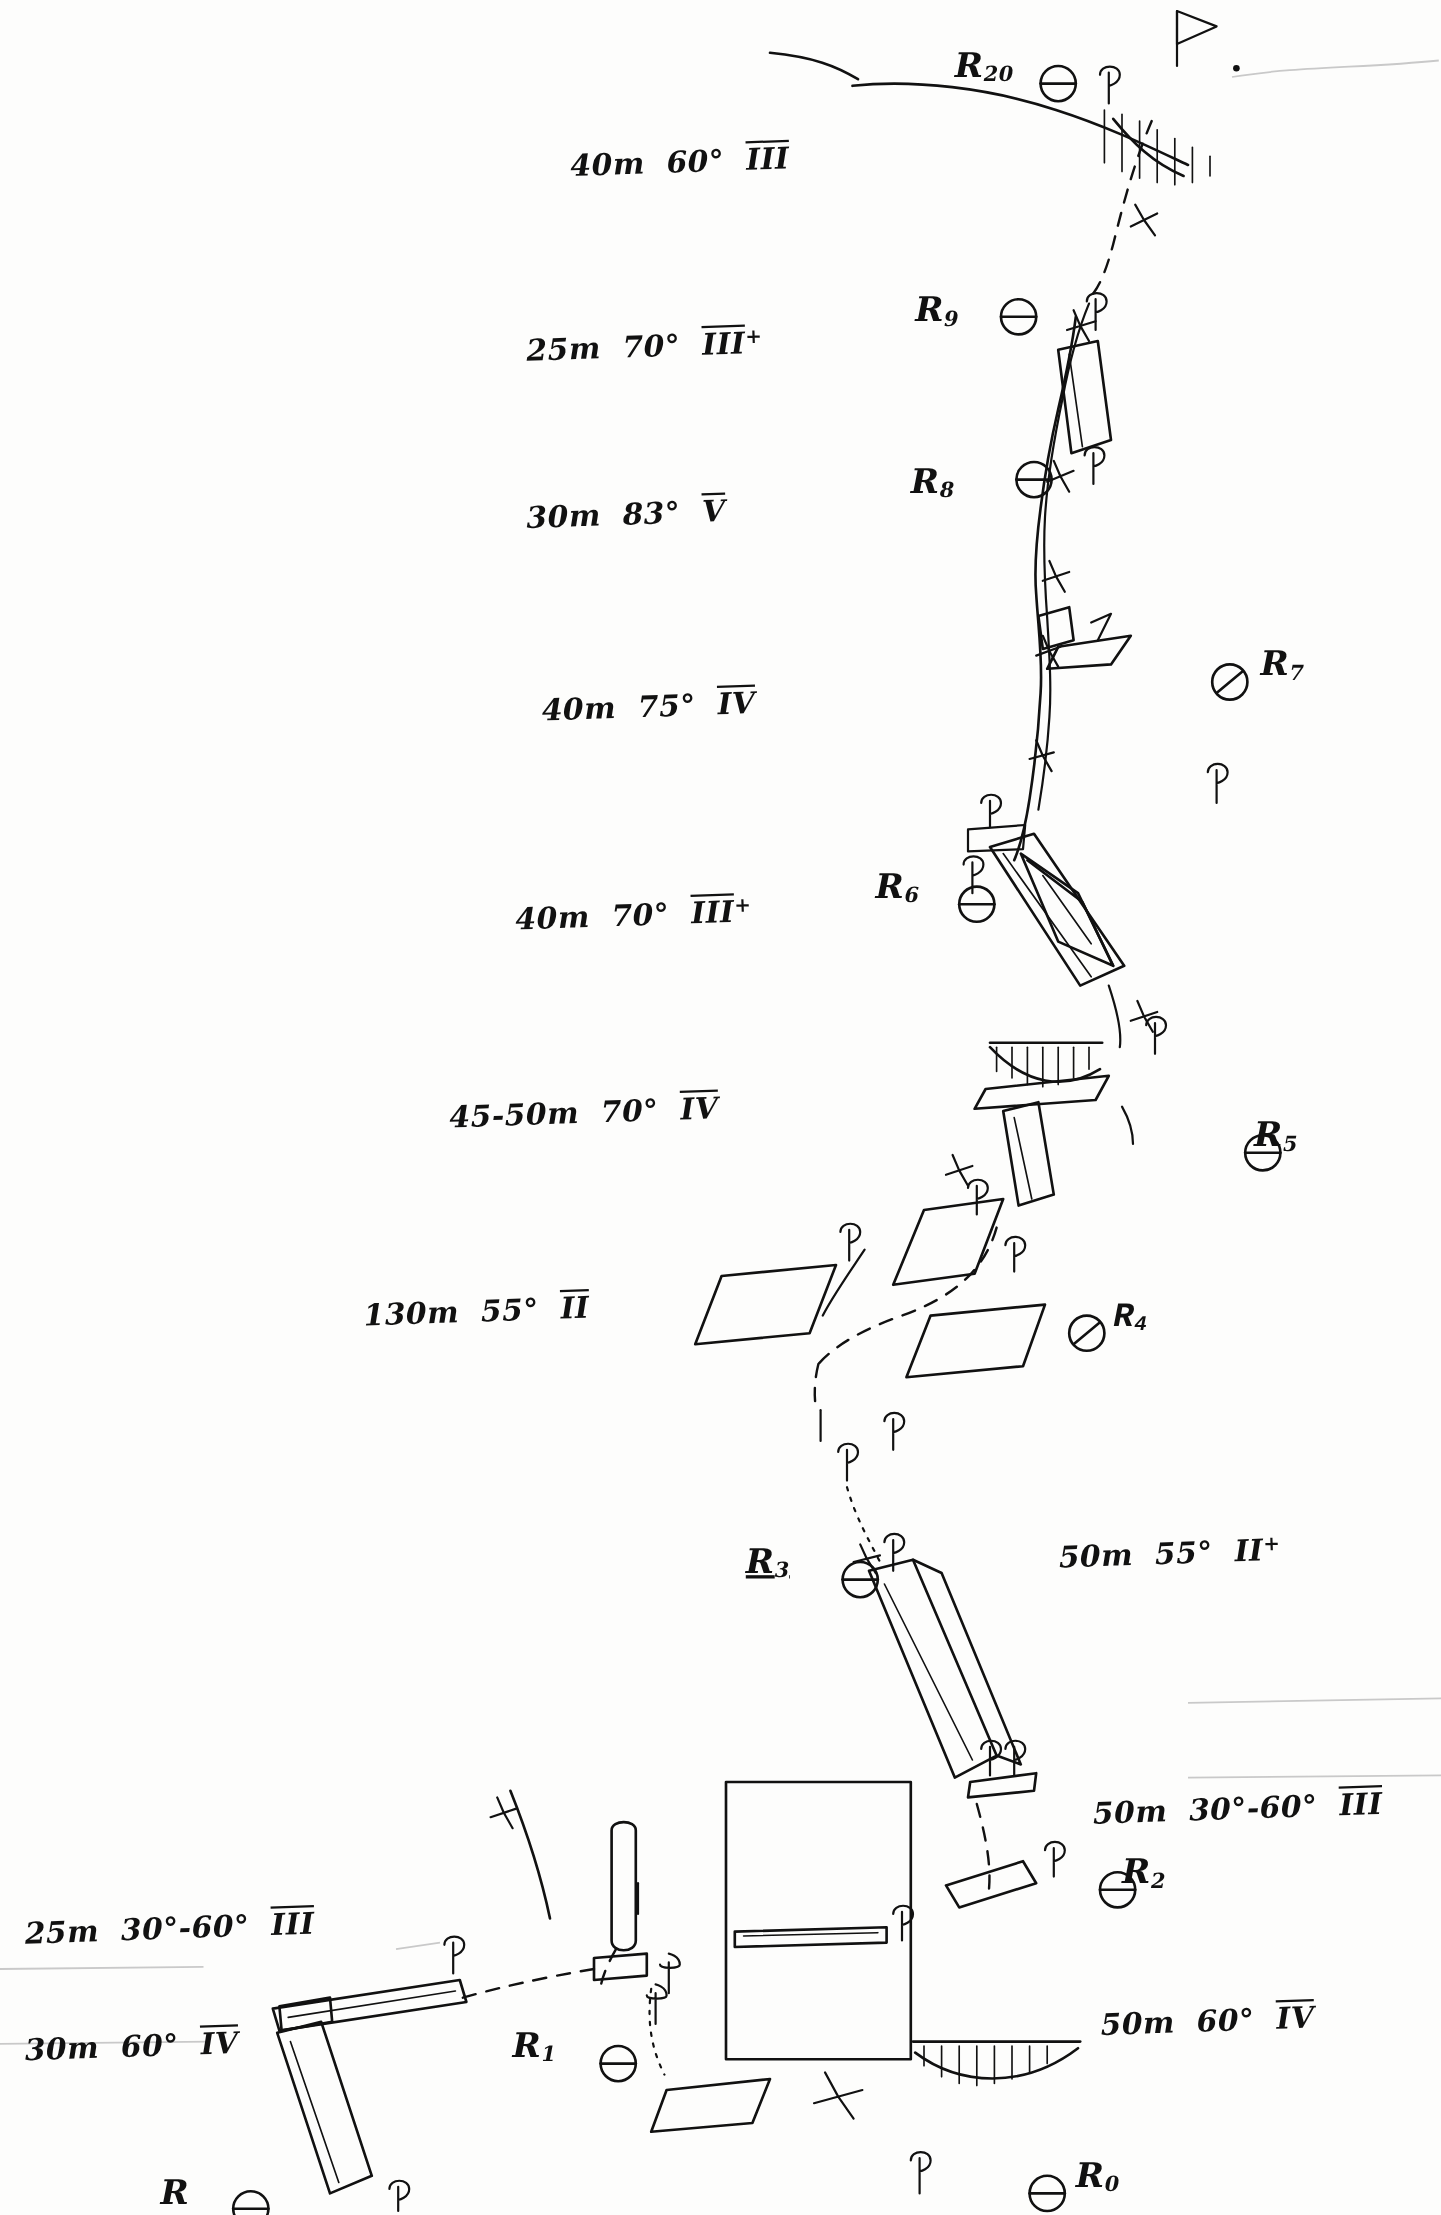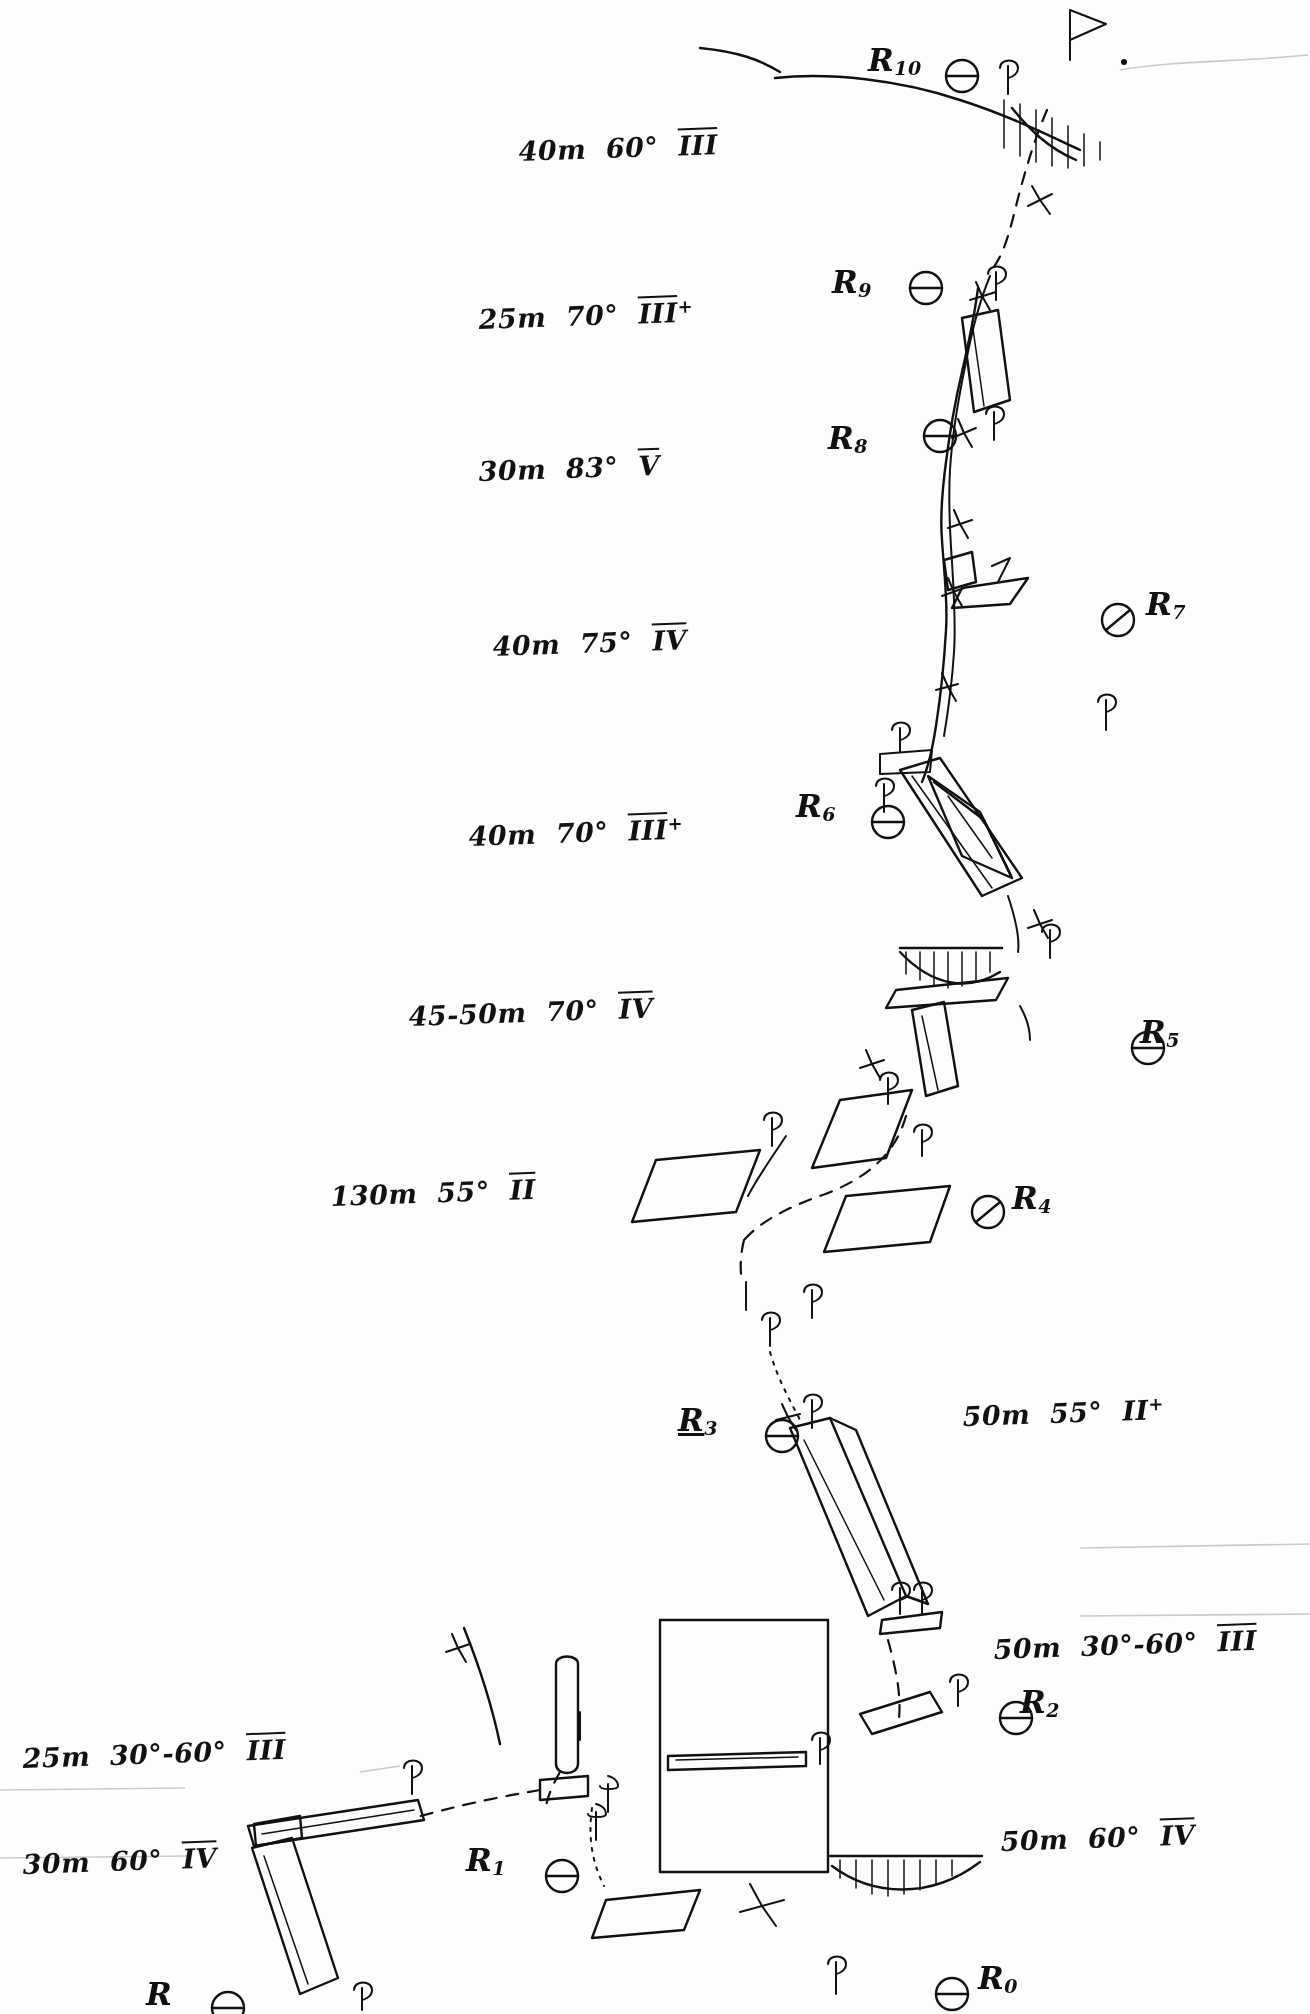--- a/index.html
+++ b/index.html
@@ -286,38 +286,38 @@
 
     <g>
       <path class="ln2" d="M1008,66 L1008,94 M1000,68 C1000,58 1018,58 1018,68 C1018,76 1008,78 1008,78"></path>
       <path class="ln2" d="M996,272 L996,300 M988,274 C988,264 1006,264 1006,274 C1006,282 996,284 996,284"></path>
       <path class="ln2" d="M994,412 L994,440 M986,414 C986,404 1004,404 1004,414 C1004,422 994,424 994,424"></path>
       <path class="ln2" d="M812,1400 L812,1428 M804,1402 C804,1392 822,1392 822,1402 C822,1410 812,1412 812,1412"></path>
     </g>
   </svg>
 
   <div class="lbl belay" style="left:868px; top:42px;">
-    <span>R</span><span class="sub">10</span>
+    <span>R</span><span class="sub">20</span>
   </div>
   <div class="lbl belay" style="left:832px; top:264px;">
     <span>R</span><span class="sub">9</span>
   </div>
   <div class="lbl belay" style="left:828px; top:420px;">
     <span>R</span><span class="sub">8</span>
   </div>
   <div class="lbl belay" style="left:1146px; top:586px;">
     <span>R</span><span class="sub">7</span>
   </div>
   <div class="lbl belay" style="left:796px; top:788px;">
     <span>R</span><span class="sub">6</span>
   </div>
   <div class="lbl belay" style="left:1140px; top:1014px;">
     <span>R</span><span class="sub">5</span>
   </div>
-  <div class="lbl belay" style="left:1012px; top:1180px;">
+  <div class="lbl belay" style="left:1012px; top:1180px;font-family:Liberation Mono, monospace;">
     <span>R</span><span class="sub">4</span>
   </div>
   <div class="lbl belay" style="left:678px; top:1402px;text-decoration:underline;">
     <span>R</span><span class="sub">3</span>
   </div>
   <div class="lbl belay" style="left:1020px; top:1684px;">
     <span>R</span><span class="sub">2</span>
   </div>
   <div class="lbl belay" style="left:466px; top:1842px;">
     <span>R</span><span class="sub">1</span>

